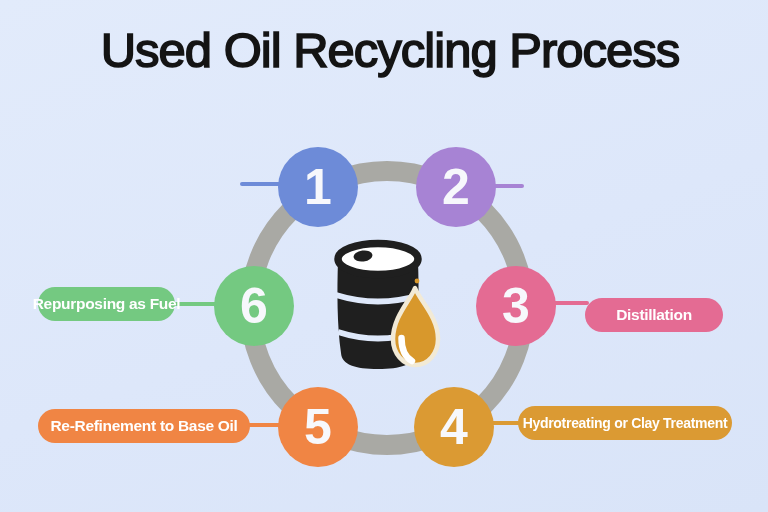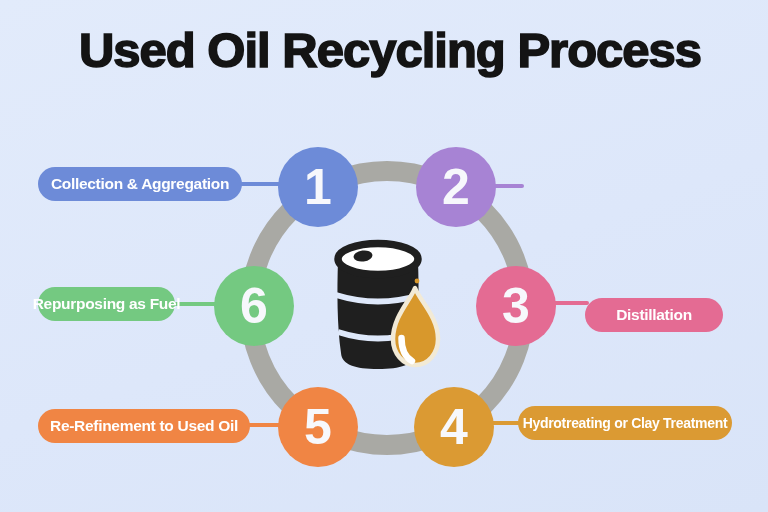--- a/index.html
+++ b/index.html
@@ -10,21 +10,21 @@
     overflow: hidden;
     font-family: "Liberation Sans", sans-serif;
     background: linear-gradient(160deg, #e2ebfb 0%, #dde7fa 55%, #d9e4f8 100%);
   }
   .title {
     position: absolute;
     left: 0; right: 0;
     top: 22px;
     text-align: center;
     font-size: 49px;
-    font-weight: bold;
+    font-weight: normal;
     letter-spacing: -1px;
     color: #141414;
     -webkit-text-stroke: 1.6px #141414;
     white-space: nowrap;
     padding-left: 12px;
   }
   .ring {
     position: absolute;
     left: 240px; top: 161px;
     width: 294px; height: 294px;
@@ -94,36 +94,35 @@
 </style>
 </head>
 <body>
 
 <div class="canvas">
 
   <div class="title">Used Oil Recycling Process</div>
 
   <div class="ring" style="border-color: rgb(169, 169, 164);"></div>
 
-  <div class="pill pill-1" style="background: rgb(109, 139, 216);">Collection &amp; Aggregation</div>
   <div class="connector con-1" style="background: rgb(109, 139, 216);"></div>
   <div class="num-circle cir-1" style="background: rgb(109, 139, 216);">1</div>
 
   <div class="connector con-2" style="background: rgb(167, 131, 212);"></div>
   <div class="num-circle cir-2" style="background: rgb(167, 131, 212);">2</div>
 
   <div class="pill pill-3" style="background: rgb(228, 107, 147);">Distillation</div>
   <div class="connector con-3" style="background: rgb(228, 107, 147);"></div>
   <div class="num-circle cir-3" style="background: rgb(228, 107, 147);">3</div>
 
   <div class="pill pill-4 small" style="background: rgb(219, 154, 51);">Hydrotreating or Clay Treatment</div>
   <div class="connector con-4" style="background: rgb(219, 154, 51);"></div>
   <div class="num-circle cir-4" style="background: rgb(219, 154, 51);">4</div>
 
-  <div class="pill pill-5" style="background: rgb(240, 133, 68);">Re-Refinement to Used Oil</div>
+  <div class="pill pill-5" style="background: rgb(240, 133, 68);">Re-Refinement to Base Oil</div>
   <div class="connector con-5" style="background: rgb(240, 133, 68);"></div>
   <div class="num-circle cir-5" style="background: rgb(240, 133, 68);">5</div>
 
   <div class="pill pill-6" style="background: rgb(116, 201, 129);">Repurposing as Fuel</div>
   <div class="connector con-6" style="background: rgb(116, 201, 129);"></div>
   <div class="num-circle cir-6" style="background: rgb(116, 201, 129);">6</div>
 
   <div class="center-icon">
     <svg width="120" height="150" viewBox="0 0 120 150" xmlns="http://www.w3.org/2000/svg">
       <g>

